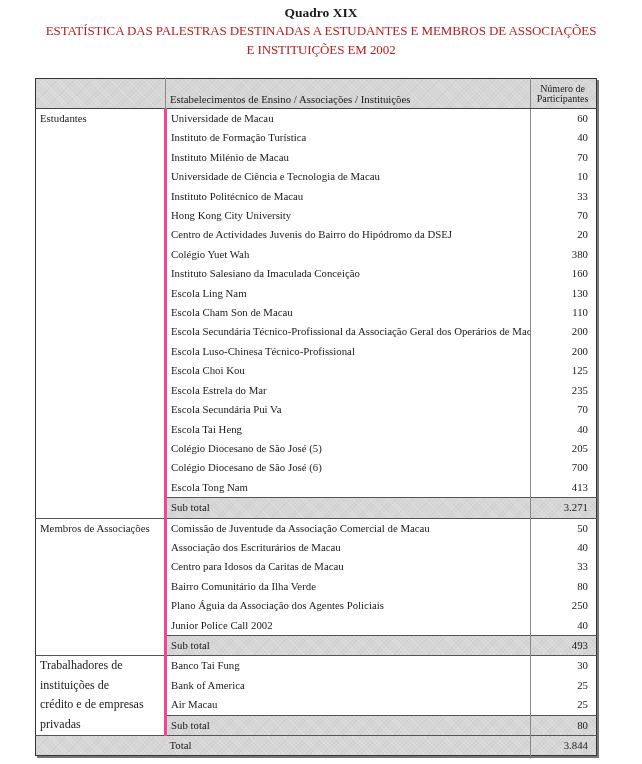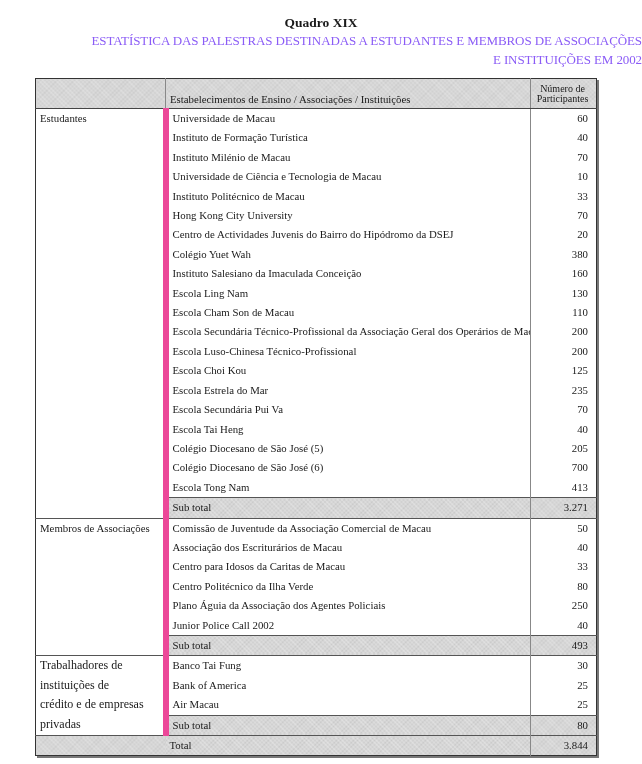--- a/index.html
+++ b/index.html
@@ -5,29 +5,29 @@
   html, body { margin: 0; padding: 0; background: #ffffff; }
   body {
     width: 642px; height: 764px; overflow: hidden;
     font-family: "Liberation Serif", "DejaVu Serif", serif;
     color: #1a1a1a;
   }
   .heading {
     text-align: center;
     font-size: 13.5px;
     font-weight: bold;
-    margin-top: 15px;
+    margin-top: 5px;
     line-height: 16px;
   }
   .subtitle {
-    text-align: right;
+    text-align: center;
     font-size: 13px;
     line-height: 19px;
     letter-spacing: -0.1px;
-    color: #8b5cf6;
+    color: #b91c1c;
   }
   .wrap {
     position: absolute;
     left: 35px; top: 78px;
     width: 561px;
   }
   table {
     border-collapse: collapse;
     width: 561px;
     border: 1.5px solid #333;
@@ -60,21 +60,21 @@
     text-align: left;
   }
   thead th.num-h {
     text-align: center;
     line-height: 10px;
     font-size: 10px;
     padding: 2px 4px 2px 2px;
     vertical-align: middle;
   }
   td.cat {
-    border-right: 6px solid #ec4899;
+    border-right: 3px solid #ec4899;
     font-size: 10.8px;
     margin-top: 24px;
   }
   td.cat.small { font-size: 12px; white-space: normal; line-height: 19.4px; }
   td.name { border-right: 1px solid #888; }
   td.num { text-align: right; padding-right: 8px; }
   thead th.c-name { border-left: 1px solid #888; border-right: 1px solid #888; }
   tr.sub td.name, tr.sub td.num {
     border-top: 1px solid #555;
   }
@@ -198,21 +198,21 @@
         </tr>
         <tr>
           <td class="name">Associação dos Escriturários de Macau</td>
           <td class="num">40</td>
         </tr>
         <tr>
           <td class="name">Centro para Idosos da Caritas de Macau</td>
           <td class="num">33</td>
         </tr>
         <tr>
-          <td class="name">Centro Politécnico da Ilha Verde</td>
+          <td class="name">Bairro Comunitário da Ilha Verde</td>
           <td class="num">80</td>
         </tr>
         <tr>
           <td class="name">Plano Águia da Associação dos Agentes Policiais</td>
           <td class="num">250</td>
         </tr>
         <tr>
           <td class="name">Junior Police Call 2002</td>
           <td class="num">40</td>
         </tr>

